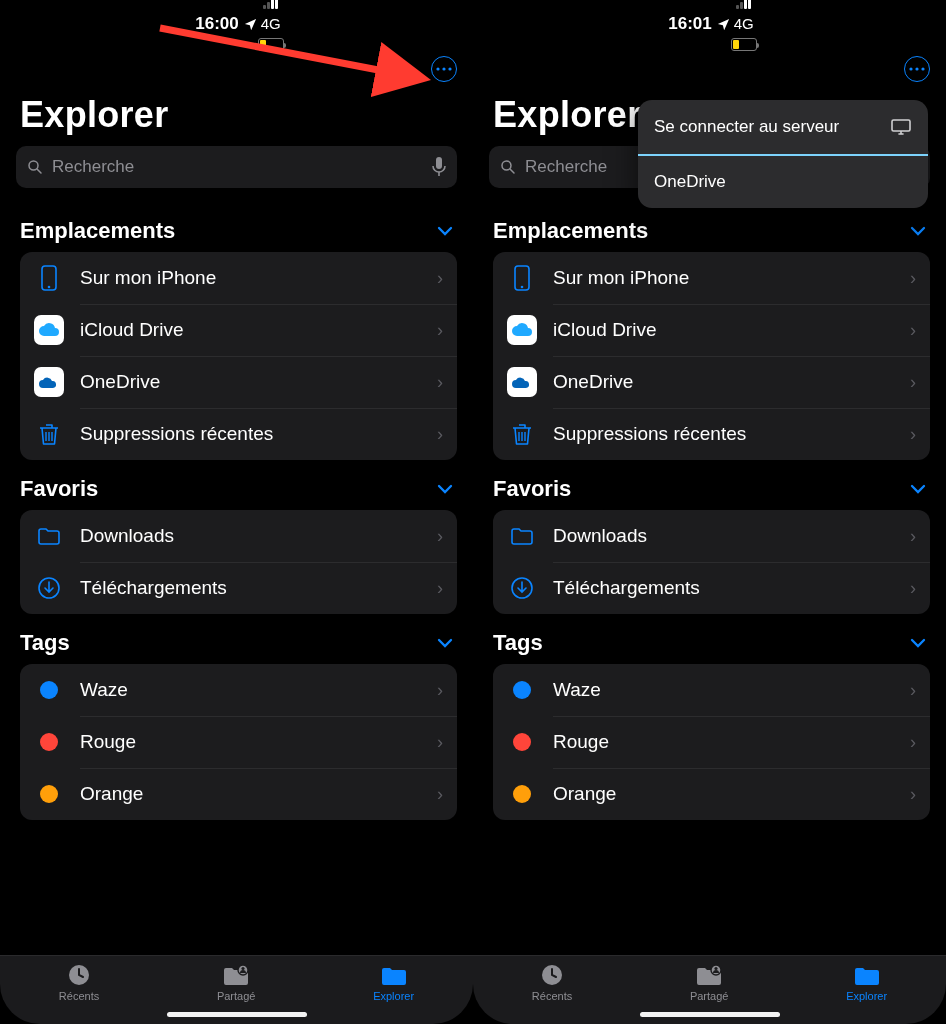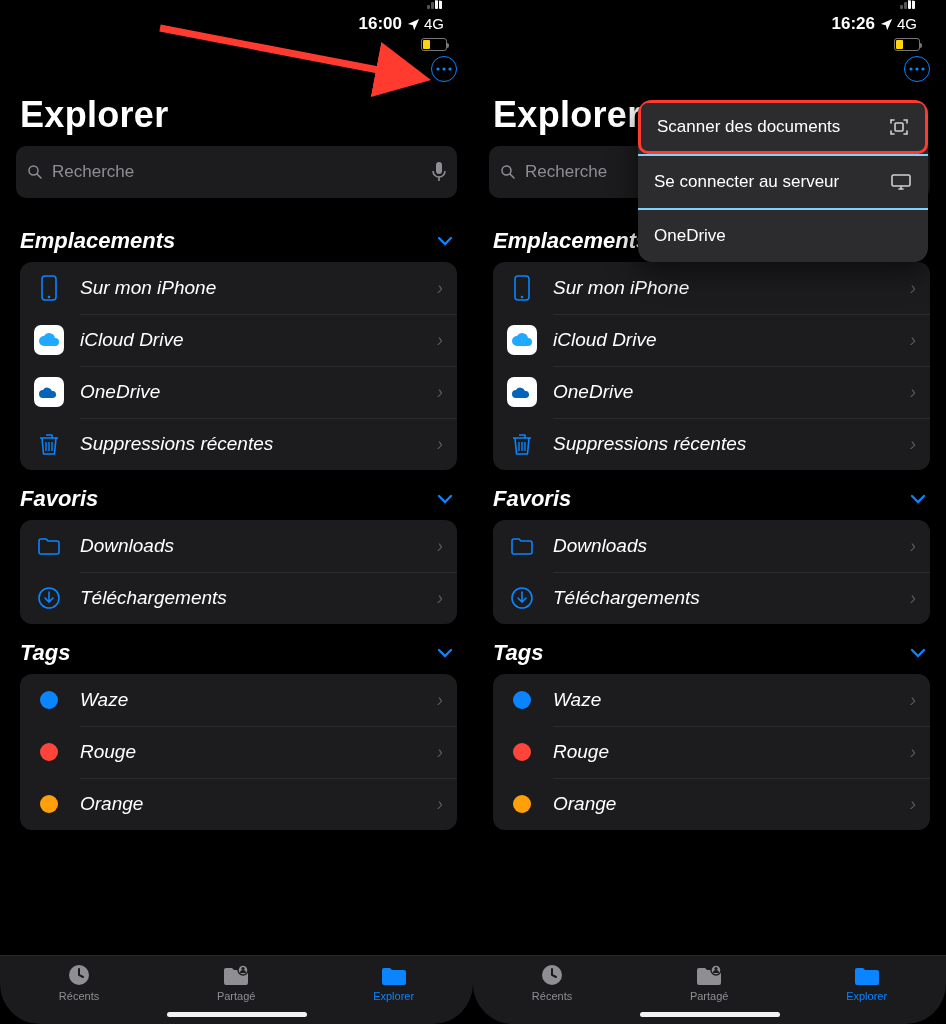--- a/index.html
+++ b/index.html
@@ -18,21 +18,21 @@
       position: relative;
       background: #000;
       display: flex;
       flex-direction: column;
       border-radius: 40px;
       overflow: hidden;
     }
     .status-bar {
       height: 48px;
       display: flex;
-      justify-content: flex-end;
+      justify-content: center;
       align-items: center;
       padding: 0 26px 0 32px;
       font-size: 17px;
       font-weight: 600;
     }
     .status-left { display: flex; align-items: center; gap: 4px; }
     .status-right { display: flex; align-items: center; gap: 6px; flex-direction: column; }
     .signal-bars { display: flex; align-items: flex-end; gap: 1px; height: 12px; }
     .signal-bars span { width: 3px; background: #555; border-radius: 1px; }
     .signal-bars span.on { background: #fff; }
@@ -51,32 +51,32 @@
     .title {
       font-size: 36px;
       font-weight: 700;
       padding: 4px 20px 10px;
       letter-spacing: 0.3px;
     }
     .search-bar {
       margin: 0 16px 14px;
       background: #1c1c1e;
       border-radius: 10px;
-      height: 52px;
+      height: 42px;
       display: flex; align-items: center;
       padding: 0 10px;
       gap: 8px;
       color: #8e8e93;
     }
     .search-bar input {
       flex:1; background:transparent; border:none; outline:none;
       color:#fff; font-size:17px;
     }
     .search-bar input::placeholder { color:#8e8e93; }
-    .scroll { flex:1; overflow: hidden; padding: 0 16px 0 20px; font-style: italic; }
+    .scroll { flex:1; overflow: hidden; padding: 0 16px 0 20px; }
     .section-header {
       display:flex; justify-content:space-between; align-items:center;
       padding: 16px 4px 8px 0;
       font-size: 22px; font-weight: 700;
     }
     .section-header .chev { color:#0a84ff; }
     .card {
       background: #1c1c1e;
       border-radius: 12px;
       overflow: hidden;
@@ -324,21 +324,21 @@
         </svg>
       <span>Explorer</span>
     </div>
     <div class="home-indicator"></div>
   </div>
 </div>
 
 <div class="screen">
   <div class="status-bar">
     <div class="status-left">
-      <span>16:26</span>
+      <span>16:01</span>
       <svg width="15" height="15" viewBox="0 0 24 24">
           <path fill="#fff" d="M3 11l18-8-8 18-2-8z"></path>
         </svg>
     </div>
     <div class="status-right">
       <div class="signal-bars">
           <span></span>
           <span></span>
           <span class="on"></span>
           <span class="on"></span>
@@ -369,27 +369,20 @@
       </svg>
     <input placeholder="Recherche" style="">
     <svg width="16" height="22" viewBox="0 0 16 22">
         <rect x="5" y="1" width="6" height="12" rx="3" fill="#8e8e93"></rect>
         <path d="M2 10a6 6 0 0012 0" fill="none" stroke="#8e8e93" stroke-width="1.6"></path>
         <line x1="8" y1="16" x2="8" y2="20" stroke="#8e8e93" stroke-width="1.6"></line>
       </svg>
   </div>
 
   <div class="popover">
-    <div class="prow highlight">
-      <span>Scanner des documents</span>
-      <svg width="20" height="20" viewBox="0 0 20 20">
-          <path d="M2 6V3h3M18 6V3h-3M2 14v3h3M18 14v3h-3" stroke="#d0d0d2" stroke-width="1.6" fill="none" stroke-linecap="round"></path>
-          <rect x="6" y="6" width="8" height="8" rx="1" fill="none" stroke="#d0d0d2" stroke-width="1.6"></rect>
-        </svg>
-    </div>
     <div class="prow">
       <span>Se connecter au serveur</span>
       <svg width="22" height="18" viewBox="0 0 22 18">
           <rect x="2" y="2" width="18" height="11" rx="1.5" fill="none" stroke="#d0d0d2" stroke-width="1.6"></rect>
           <line x1="9" y1="16" x2="13" y2="16" stroke="#d0d0d2" stroke-width="1.6" stroke-linecap="round"></line>
           <line x1="11" y1="13" x2="11" y2="16" stroke="#d0d0d2" stroke-width="1.6"></line>
         </svg>
     </div>
     <div class="prow">
       <span>OneDrive</span>

